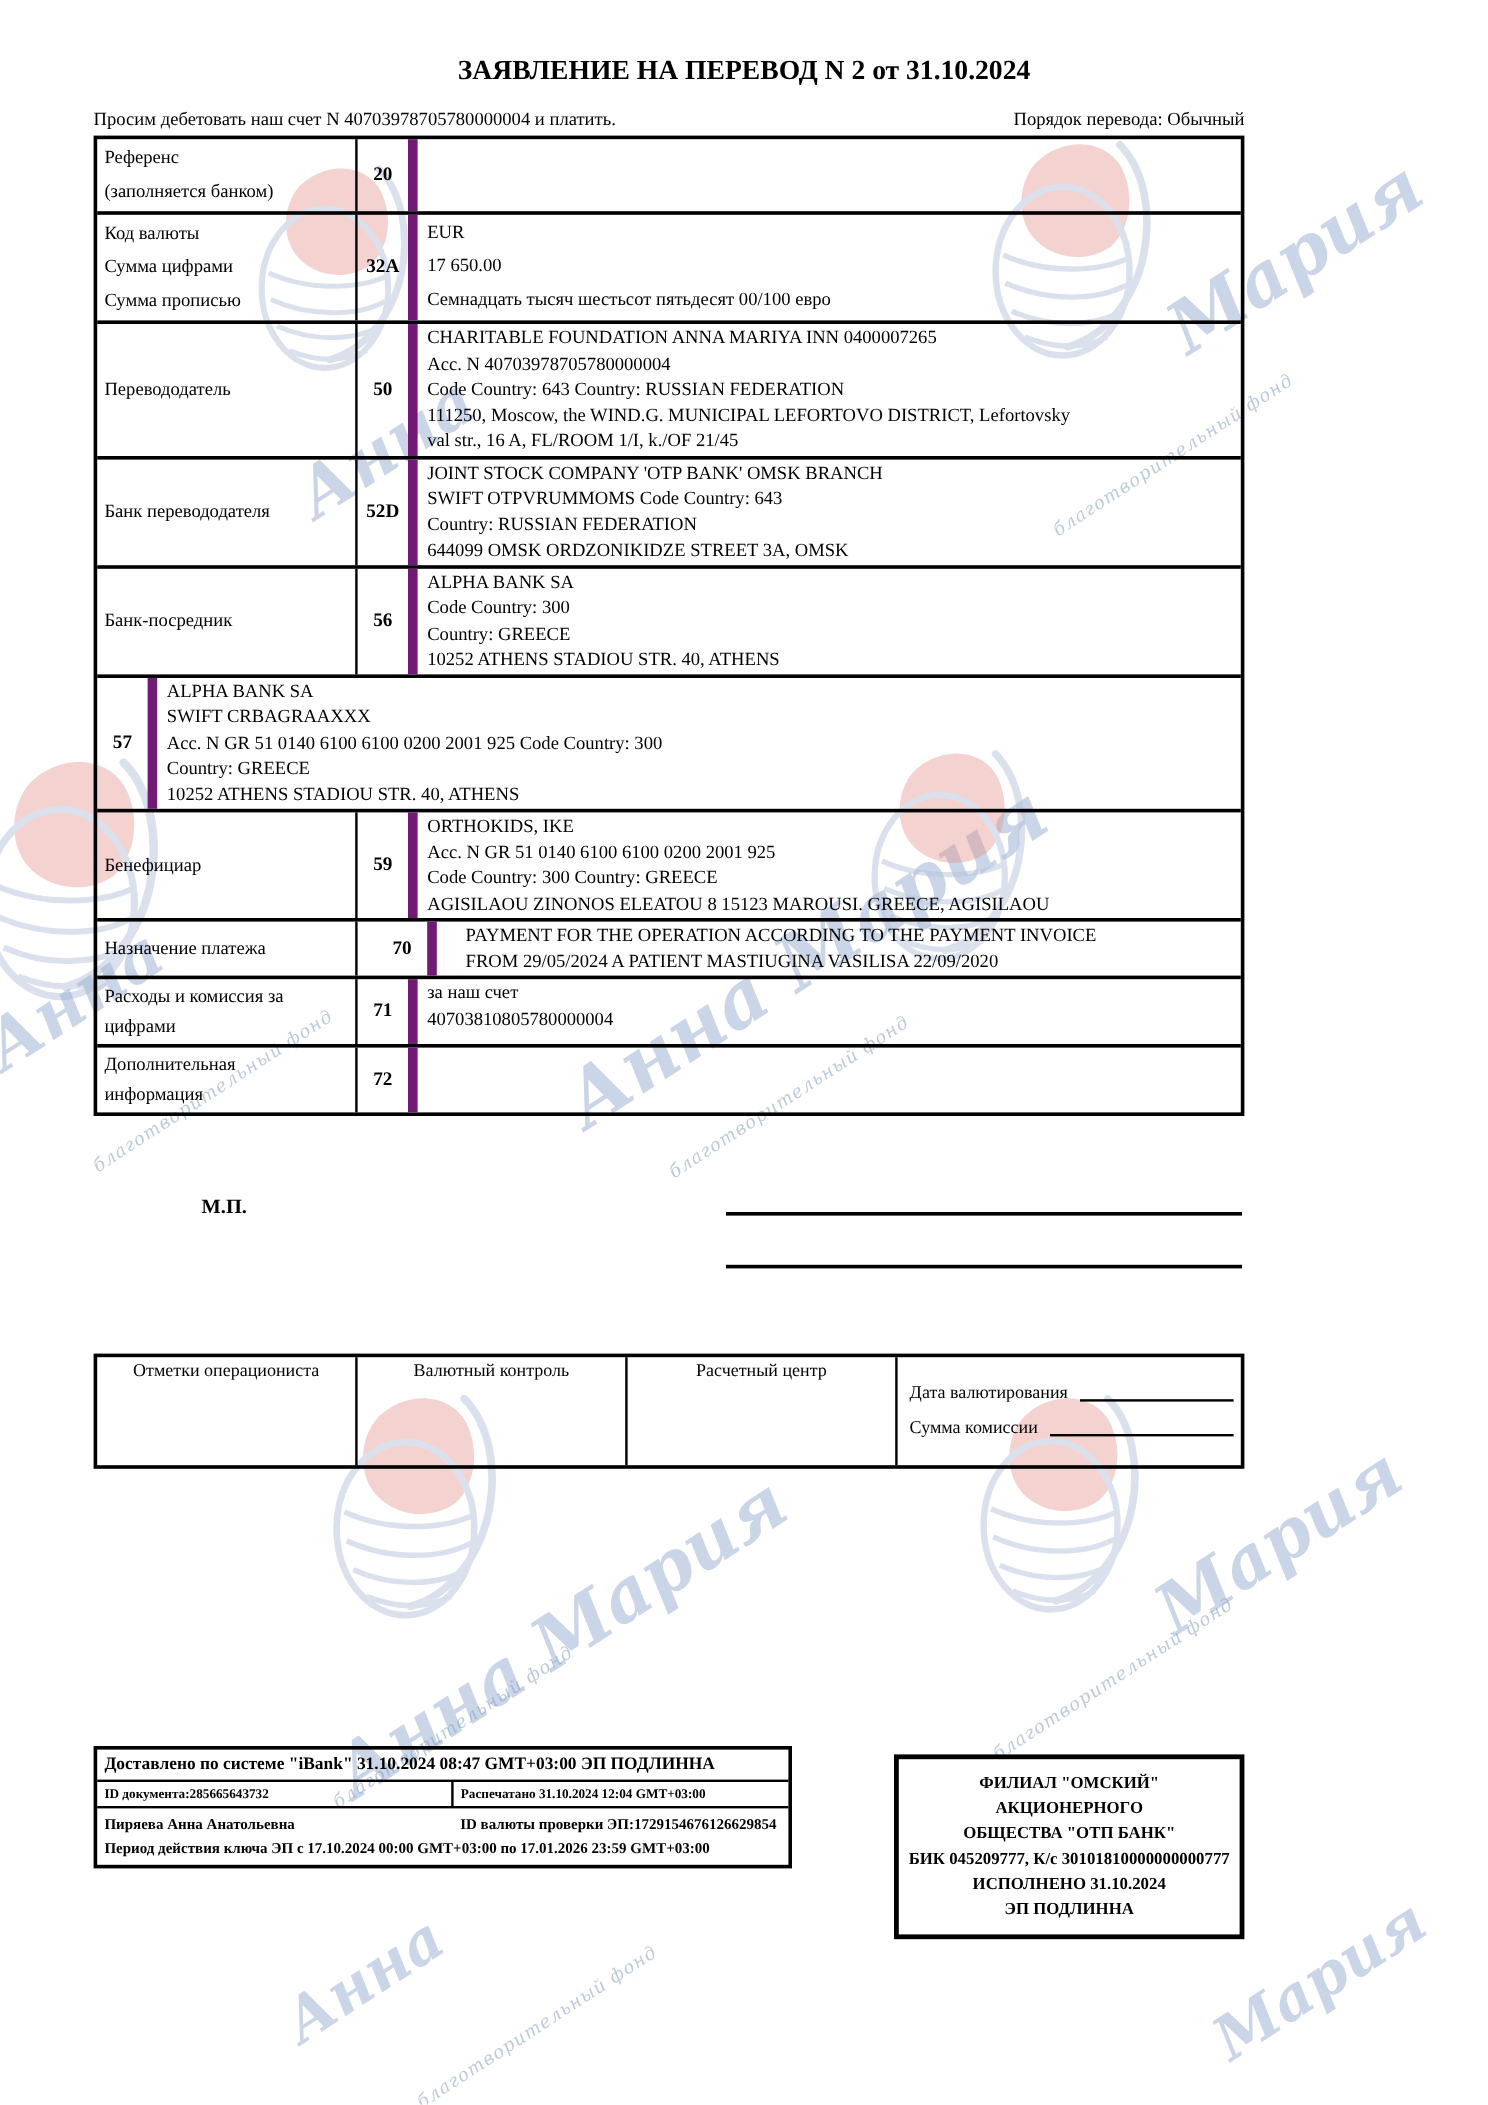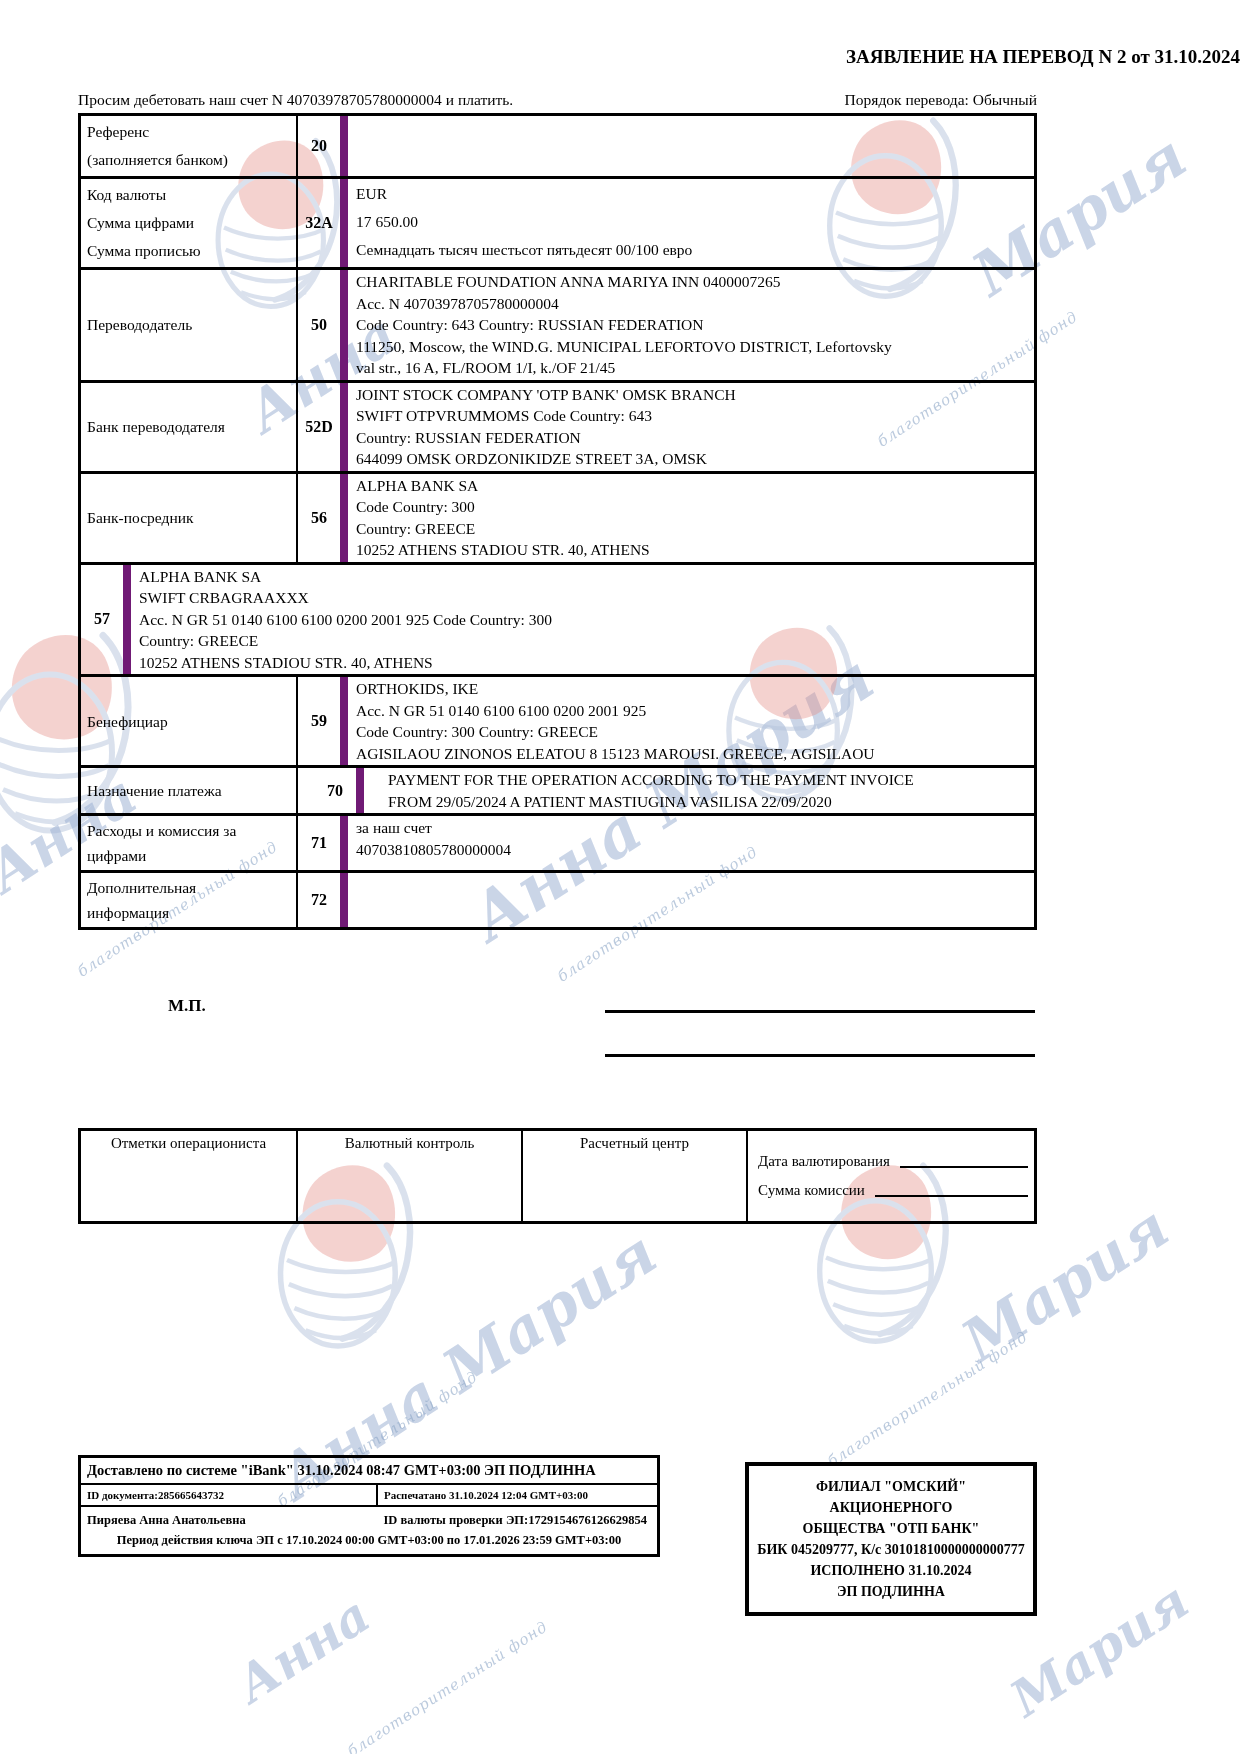--- a/index.html
+++ b/index.html
@@ -7,22 +7,22 @@
         font-family:"Liberation Serif", serif;color:#000;}
   .layer{position:absolute;inset:0;z-index:1;}
   
   .wm{position:absolute;z-index:0;pointer-events:none;}
   .wm-logo{opacity:0.5;}
   .wm-name{font-family:"DejaVu Serif", serif;font-style:italic;font-weight:bold;
            color:#9fb3d4;opacity:0.55;transform:rotate(-33deg);white-space:nowrap;}
   .wm-sub{font-family:"DejaVu Serif", serif;font-style:italic;font-size:15px;
           color:#8fa8c8;opacity:0.6;transform:rotate(-33deg);letter-spacing:1px;white-space:nowrap;}
   
-  .title{position:absolute;top:46px;left:0;width:100%;text-align:right;
-         font-size:19px;font-weight:bold;}
+  .title{position:absolute;top:46px;left:0;width:100%;text-align:center;
+         font-size:23px;font-weight:bold;}
   .debit-line{position:absolute;top:91px;left:78px;font-size:15.5px;}
   .order-line{position:absolute;top:91px;right:203px;font-size:15.5px;}
   
   .form-table{position:absolute;left:78px;top:113px;width:959px;border:3px solid #000;
               box-sizing:border-box;background:transparent;}
   .trow{display:flex;border-bottom:3px solid #000;box-sizing:border-box;}
   .trow:last-child{border-bottom:none;}
   .cell{box-sizing:border-box;font-size:15.5px;white-space:pre-line;}
   .cell.label{width:217px;padding:2px 4px 2px 6px;border-right:2px solid #000;
               display:flex;align-items:center;line-height:25px;}
@@ -45,21 +45,21 @@
          text-align:center;padding-top:4px;}
   .mcell:last-child{border-right:none;text-align:left;padding:20px 6px 0 10px;}
   .mc1{width:217px;} .mc2{width:225px;} .mc3{width:225px;} .mc4{flex:1;}
   .fill-row{display:flex;align-items:flex-end;margin-bottom:9px;}
   .fill-row .lbl{font-size:15px;line-height:20px;}
   .fill-line{flex:1;border-bottom:2px solid #000;margin:0 0 3px 10px;height:0;}
   
   .delivery-box{position:absolute;left:78px;top:1455px;width:582px;border:3px solid #000;
                 box-sizing:border-box;font-weight:bold;}
   .d-row{border-bottom:2px solid #000;box-sizing:border-box;}
-  .d-row:last-child{border-bottom:none;text-align:center;}
+  .d-row:last-child{border-bottom:none;}
   .d-line1{font-size:14.5px;padding:4px 6px;}
   .d-split{display:flex;}
   .d-split .dc{font-size:11px;padding:4px 6px;box-sizing:border-box;}
   .d-split .dc.left{width:297px;border-right:2px solid #000;}
   .d-split .dc.right{flex:1;}
   .d-keys{font-size:12.5px;padding:3px 6px 4px 6px;line-height:20px;}
   .d-keys .k-top{display:flex;justify-content:space-between;padding-right:4px;}
   .branch-box{position:absolute;left:745px;top:1462px;width:292px;min-height:130px;
               border:4px solid #000;box-sizing:border-box;font-weight:bold;font-size:14px;
               text-align:center;padding:10px 8px;white-space:pre-line;line-height:21px;}

